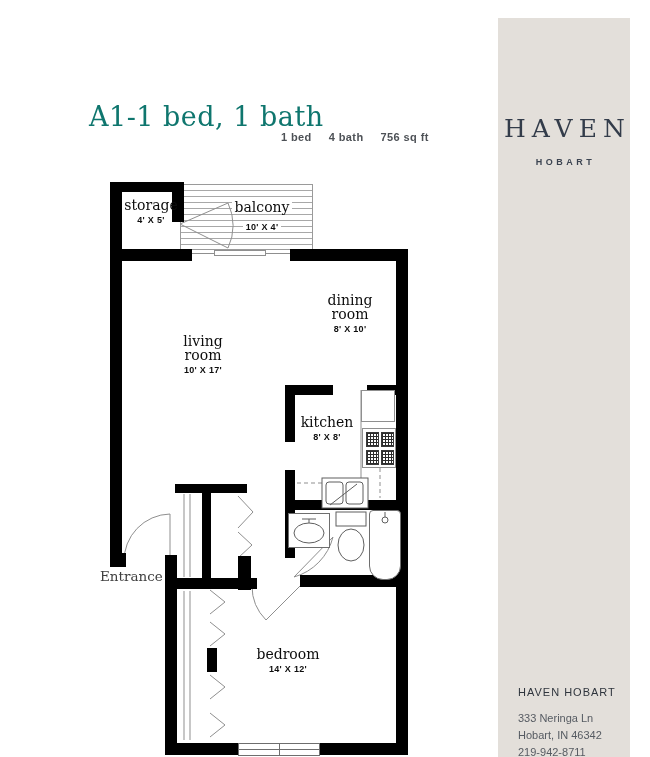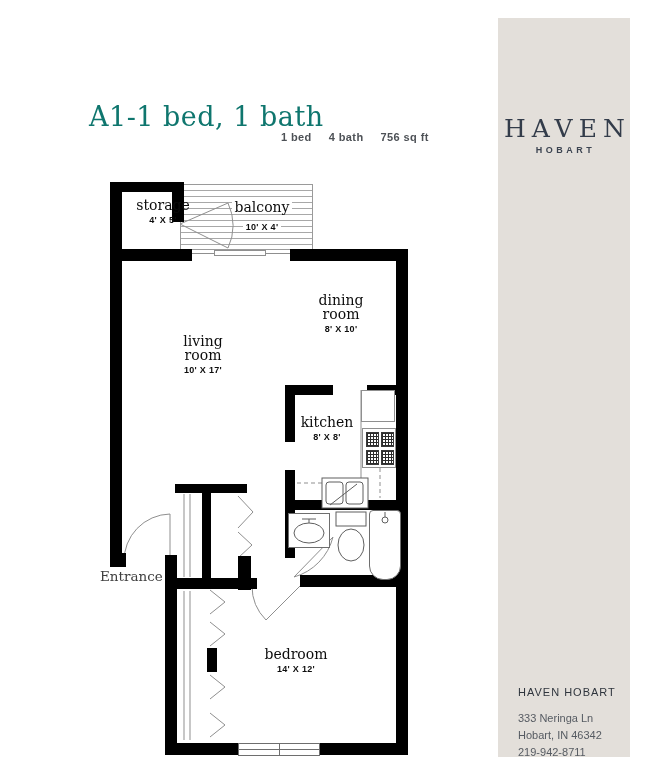--- a/index.html
+++ b/index.html
@@ -40,21 +40,21 @@
   .slide-rail{position:absolute;left:190px;top:253px;width:100px;height:1px;background:#8f8f8f;z-index:2;}
   .slide-panel{position:absolute;left:214px;top:250px;width:52px;height:6px;background:#fff;
     border:1px solid #8f8f8f;box-sizing:border-box;z-index:2;}
   .closet-block{position:absolute;left:207px;top:648px;width:10px;height:24px;background:#000;z-index:3;}
 
   
   .sidebar{position:absolute;left:498px;top:18px;width:132px;height:739px;background:#e3dfda;}
   .logo{position:absolute;left:0;top:96px;width:100%;text-align:center;}
   .logo-main{font-family:"DejaVu Serif", serif;font-size:25px;letter-spacing:6px;
     color:#333c4a;margin-left:6px;}
-  .logo-sub{font-size:9px;font-weight:bold;letter-spacing:3.5px;color:#3c4451;margin-top:2px;margin-left:3px;}
+  .logo-sub{font-size:9px;font-weight:bold;letter-spacing:3.5px;color:#3c4451;margin-top:14px;margin-left:3px;}
   .side-footer{position:absolute;left:20px;top:668px;width:112px;color:#565b62;}
   .sf-head{font-size:11px;font-weight:normal;letter-spacing:1px;color:#2f353d;margin-bottom:12px;}
   .sf-line{font-size:11px;line-height:17px;}
 </style>
 </head>
 <body>
 
 <div class="plan-title">A1-1 bed, 1 bath</div>
 <div class="plan-stats">
   <span>1 bed</span>
@@ -148,41 +148,41 @@
         <path d="M 385 512 L 385 517"></path>
       </g>
     </g>
   </svg>
 
   <div class="window">
     <span class="mid"></span>
       <span class="div"></span>
   </div>
 
-  <div class="room-label" style="left:128px;top:198px;width:70px">
+  <div class="room-label" style="left:116px;top:198px;width:70px">
     <div class="rname">storage</div>
     <div class="rdims">4' X 5'</div>
   </div>
   <div class="room-label on-deck" style="left:212px;top:198px;width:100px">
     <div class="rname">balcony</div>
     <div class="rdims">10' X 4'</div>
   </div>
-  <div class="room-label" style="left:311px;top:293px;width:60px">
+  <div class="room-label" style="left:320px;top:293px;width:60px">
     <div class="rname">dining room</div>
     <div class="rdims">8' X 10'</div>
   </div>
   <div class="room-label" style="left:173px;top:334px;width:60px">
     <div class="rname">living room</div>
     <div class="rdims">10' X 17'</div>
   </div>
   <div class="room-label" style="left:287px;top:415px;width:80px">
     <div class="rname">kitchen</div>
     <div class="rdims">8' X 8'</div>
   </div>
-  <div class="room-label" style="left:256px;top:647px;width:80px">
+  <div class="room-label" style="left:248px;top:647px;width:80px">
     <div class="rname">bedroom</div>
     <div class="rdims">14' X 12'</div>
   </div>
   <div class="entrance-label">Entrance</div>
 </div>
 
 <aside class="sidebar">
   <div class="logo">
     <div class="logo-main">HAVEN</div>
     <div class="logo-sub">HOBART</div>

